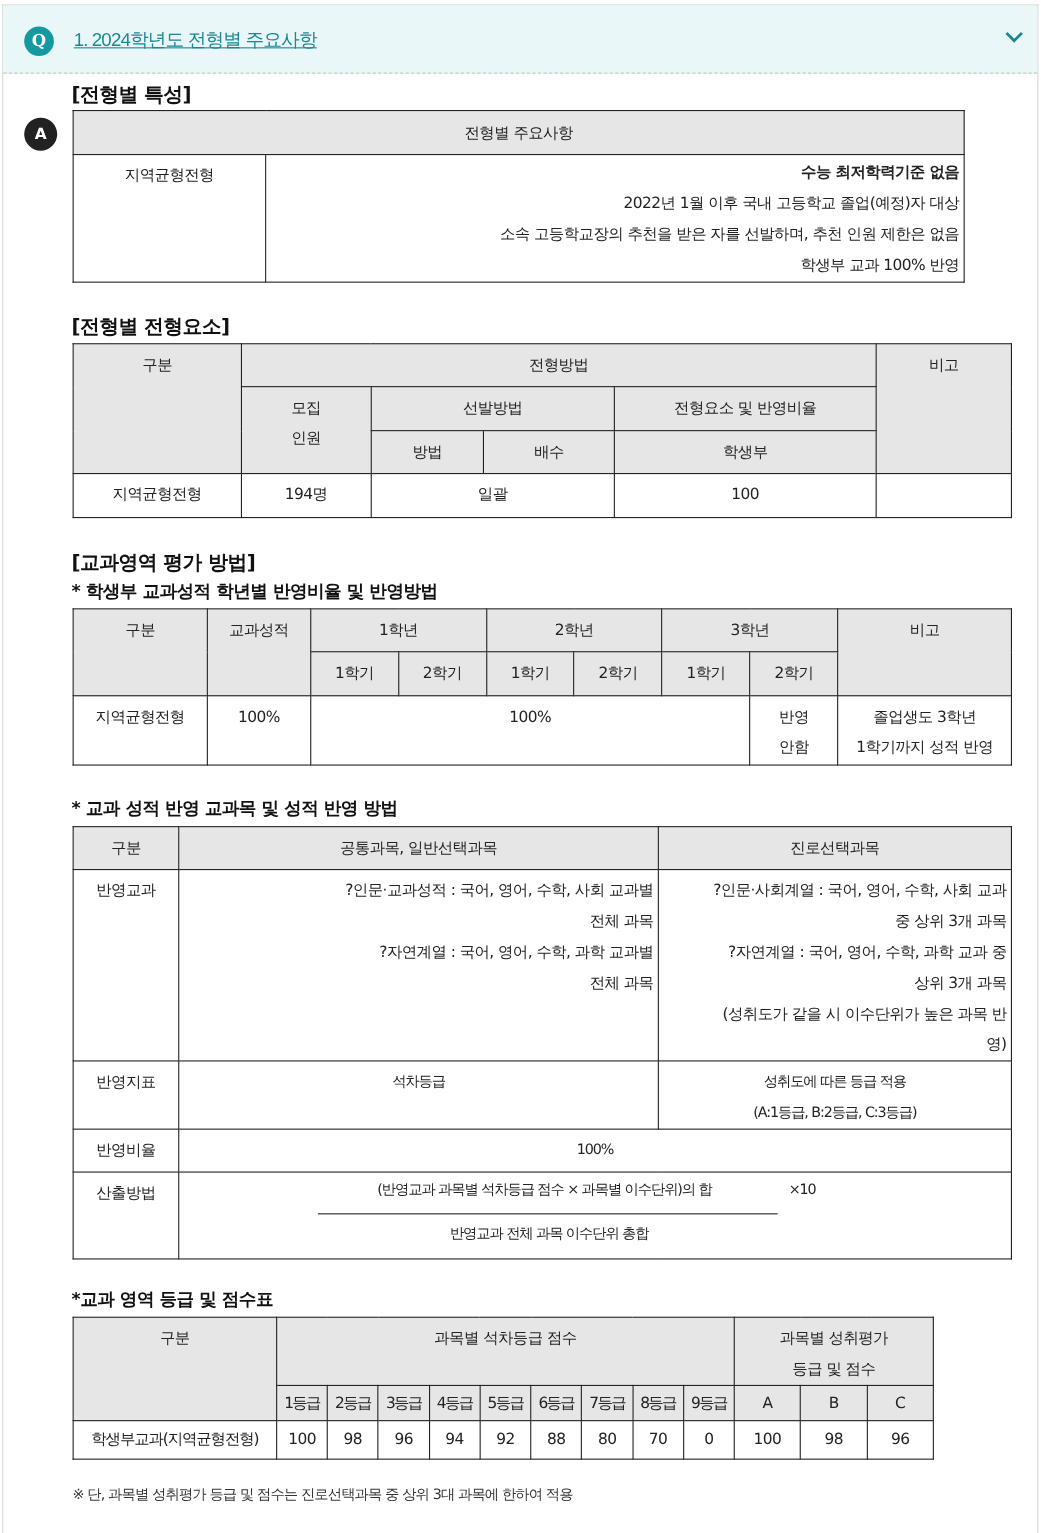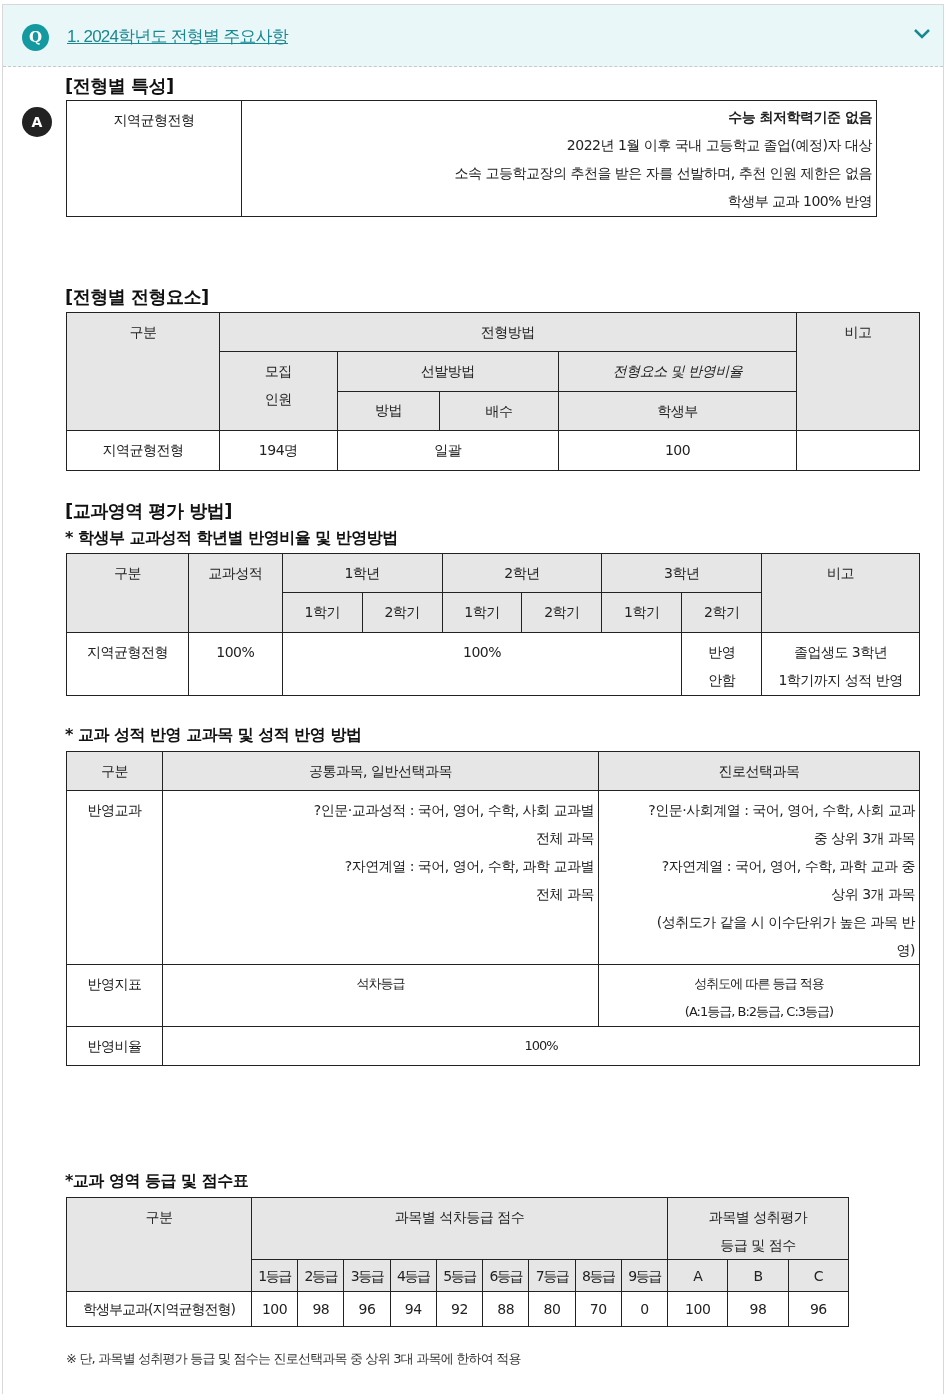--- a/index.html
+++ b/index.html
@@ -55,20 +55,23 @@
       <polyline points="2,3 9,10 16,3" fill="none" stroke="#1a8891" stroke-width="2.5"></polyline>
     </svg>
   </div>
 </div>
 
 <div class="a-badge">A</div>
 
 <div class="sec-title" style="top:74px;">[전형별 특성]</div>
 <table style="left:66px; top:100px; width:811px;">
   <tbody>
+      <tr style="height:40px;">
+    <th colspan="2" style="padding-top:6px;">전형별 주요사항</th>
+  </tr>
   <tr style="height:116px;">
     <td style="width:175px;">지역균형전형</td>
     <td class="l" style="padding-top:2px;">
       <div class="bold">수능 최저학력기준 없음</div>
       <div>2022년 1월 이후 국내 고등학교 졸업(예정)자 대상</div>
       <div>소속 고등학교장의 추천을 받은 자를 선발하며, 추천 인원 제한은 없음</div>
       <div>학생부 교과 100% 반영</div>
     </td>
   </tr>
 </tbody>
@@ -81,24 +84,24 @@
     <th rowspan="3" style="width:149px;">구분</th>
     <th colspan="4">전형방법</th>
     <th rowspan="3" style="width:120px;">비고</th>
   </tr>
   <tr style="height:40px;">
     <th rowspan="2" style="width:115px;">
       <div>모집</div>
       <div>인원</div>
     </th>
     <th colspan="2">선발방법</th>
-    <th style="width:232px;font-style:italic;">전형요소 및 반영비율</th>
+    <th style="width:232px;">전형요소 및 반영비율</th>
   </tr>
   <tr style="height:39px;">
-    <th style="width:100px;font-family:Liberation Serif, serif;">방법</th>
+    <th style="width:100px;">방법</th>
     <th style="width:116px;">배수</th>
     <th>학생부</th>
   </tr>
   <tr style="height:40px;">
     <td>지역균형전형</td>
     <td>194명</td>
     <td colspan="2">일괄</td>
     <td>100</td>
     <td></td>
   </tr>
@@ -170,20 +173,31 @@
     <td>반영지표</td>
     <td style="font-size:13px; letter-spacing:-1px;">석차등급</td>
     <td style="font-size:13px; letter-spacing:-1px;">
       <div>성취도에 따른 등급 적용</div>
       <div>(A:1등급, B:2등급, C:3등급)</div>
     </td>
   </tr>
   <tr style="height:39px;">
     <td>반영비율</td>
     <td colspan="2" style="font-size:13px; letter-spacing:-1px;">100%</td>
+  </tr>
+  <tr style="height:79px;">
+    <td>산출방법</td>
+    <td colspan="2" style="padding:0;">
+      <div class="formula">
+        <span class="f-num">(반영교과 과목별 석차등급 점수 × 과목별 이수단위)의 합</span>
+        <span class="f-x10">×10</span>
+        <div class="f-line"></div>
+        <span class="f-den">반영교과 전체 과목 이수단위 총합</span>
+      </div>
+    </td>
   </tr>
 </tbody>
   </table>
 
 <div class="sub-title" style="top:1171px;">*교과 영역 등급 및 점수표</div>
 <table style="left:66px; top:1197px; width:783px; font-size:14px;">
   <tbody>
       <tr style="height:56px;">
     <th rowspan="2" style="width:184px;">구분</th>
     <th colspan="9">과목별 석차등급 점수</th>

